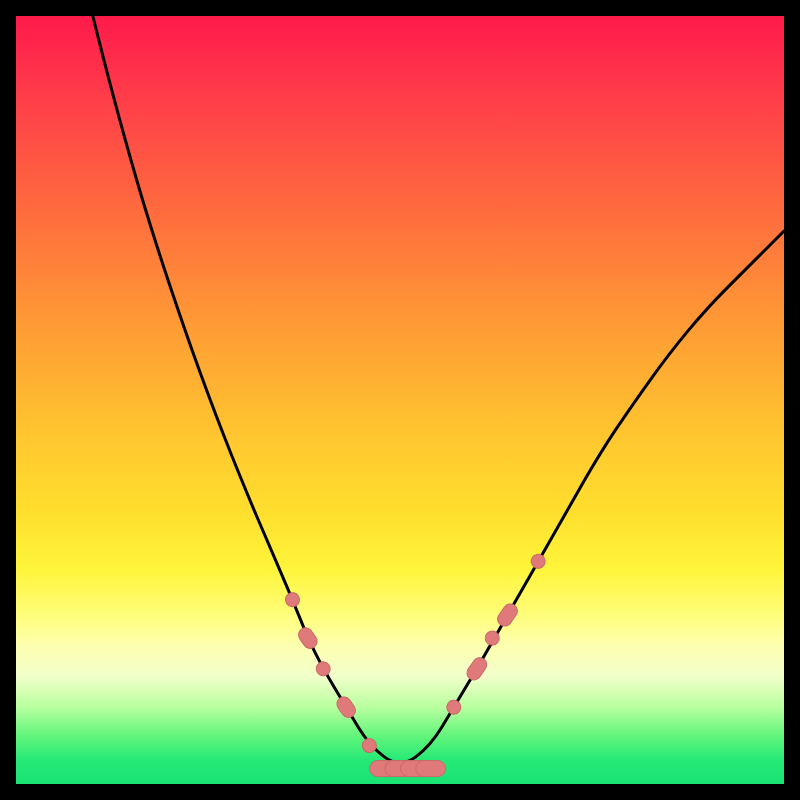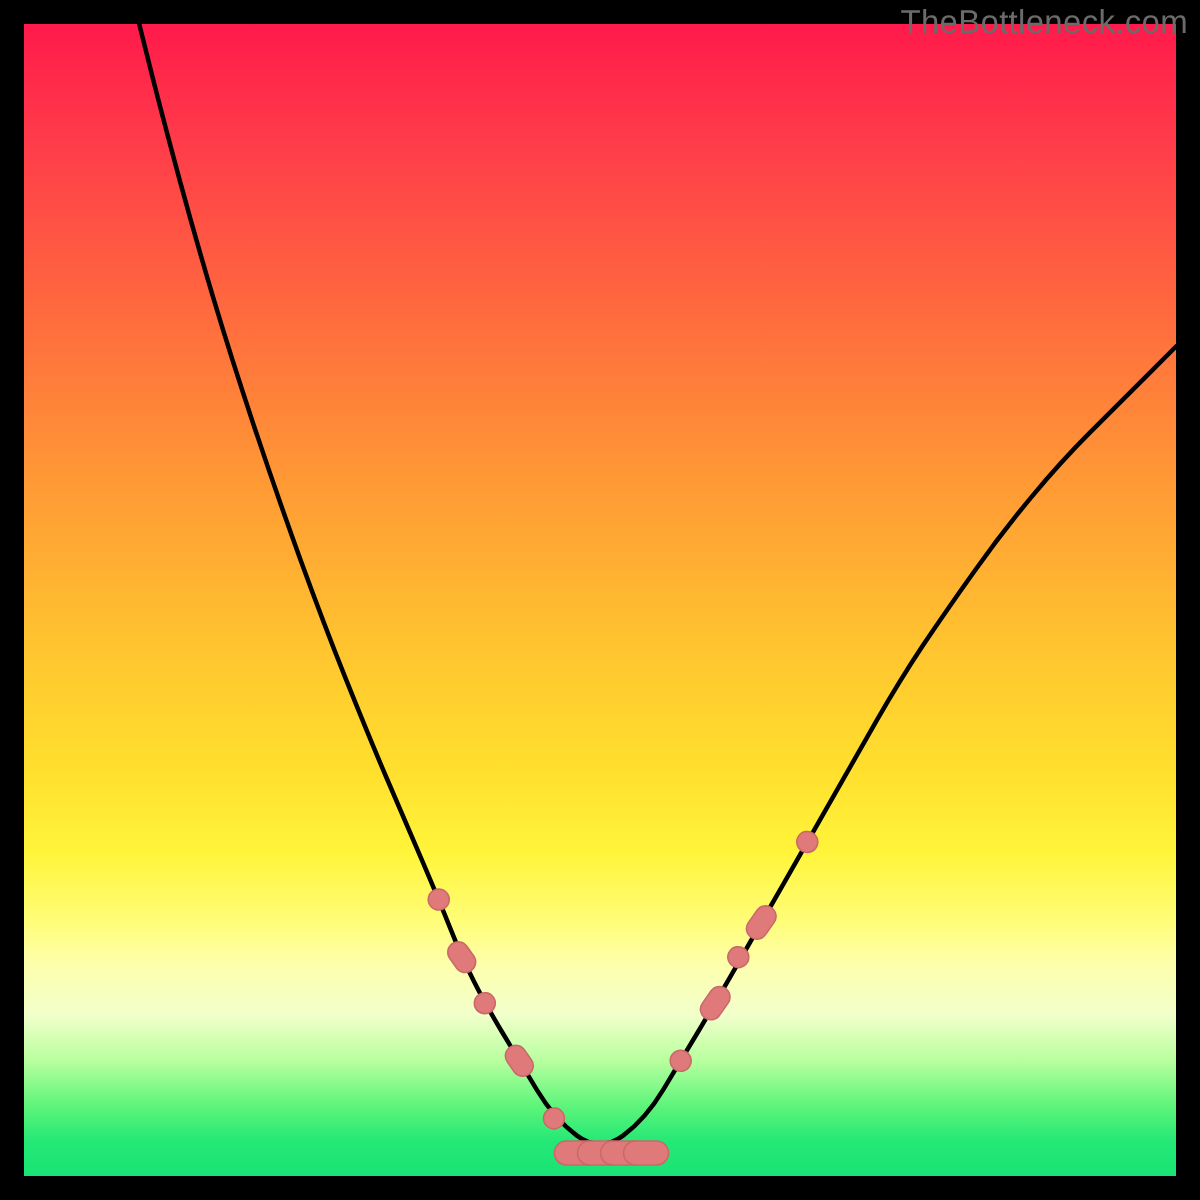--- a/index.html
+++ b/index.html
@@ -78,14 +78,13 @@
           <rect x="384.4" y="744.6" width="30" height="16" rx="8" ry="8" fill="#e07a7a" stroke="#c96868" stroke-width="1"></rect>
           <rect x="399.7" y="744.6" width="30" height="16" rx="8" ry="8" fill="#e07a7a" stroke="#c96868" stroke-width="1"></rect>
           <rect x="430.8" y="684.2" width="14" height="14" rx="7" ry="7" fill="#e07a7a" stroke="#c96868" stroke-width="1" transform="rotate(-55 437.8 691.2)"></rect>
           <rect x="448.8" y="645.8" width="24" height="14" rx="7" ry="7" fill="#e07a7a" stroke="#c96868" stroke-width="1" transform="rotate(-55 460.8 652.8)"></rect>
           <rect x="469.2" y="615.1" width="14" height="14" rx="7" ry="7" fill="#e07a7a" stroke="#c96868" stroke-width="1" transform="rotate(-55 476.2 622.1)"></rect>
           <rect x="479.5" y="592.0" width="24" height="14" rx="7" ry="7" fill="#e07a7a" stroke="#c96868" stroke-width="1" transform="rotate(-55 491.5 599.0)"></rect>
           <rect x="515.2" y="538.3" width="14" height="14" rx="7" ry="7" fill="#e07a7a" stroke="#c96868" stroke-width="1" transform="rotate(-55 522.2 545.3)"></rect>
         </g>
     </svg>
   </div>
-  <div class="watermark">TheBottleneck.com</div>
 </div>
 
 </body></html>

